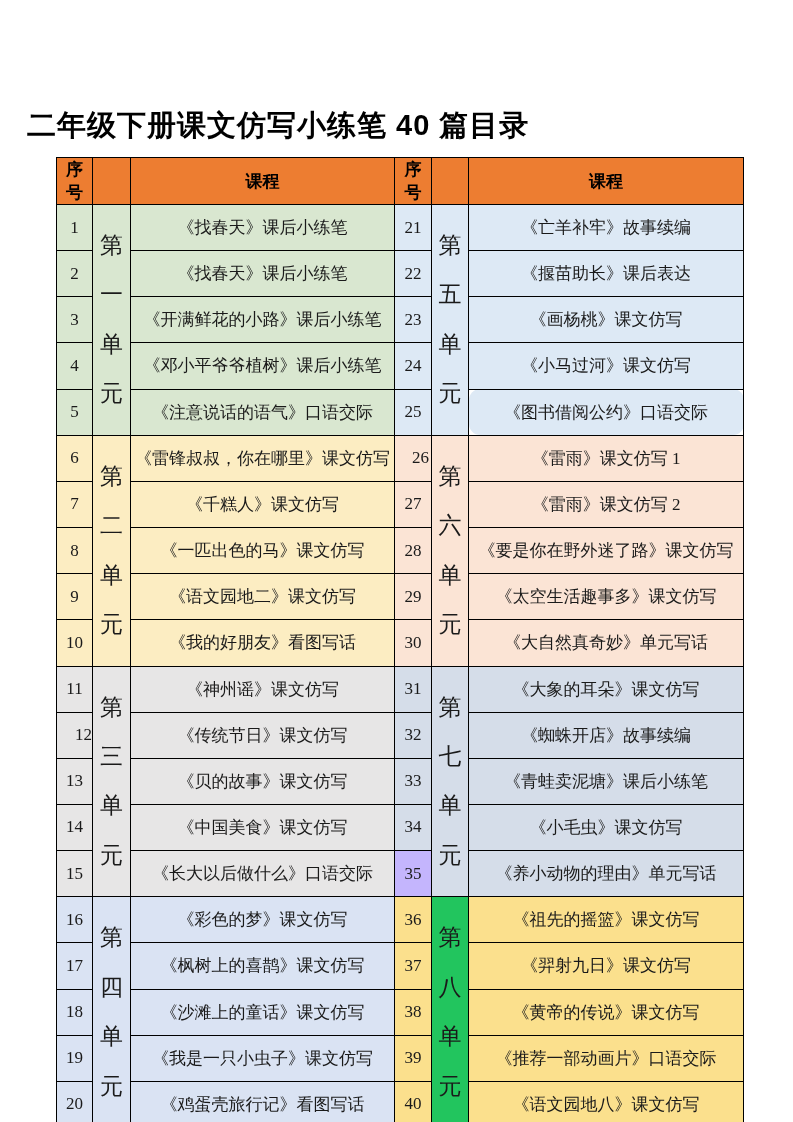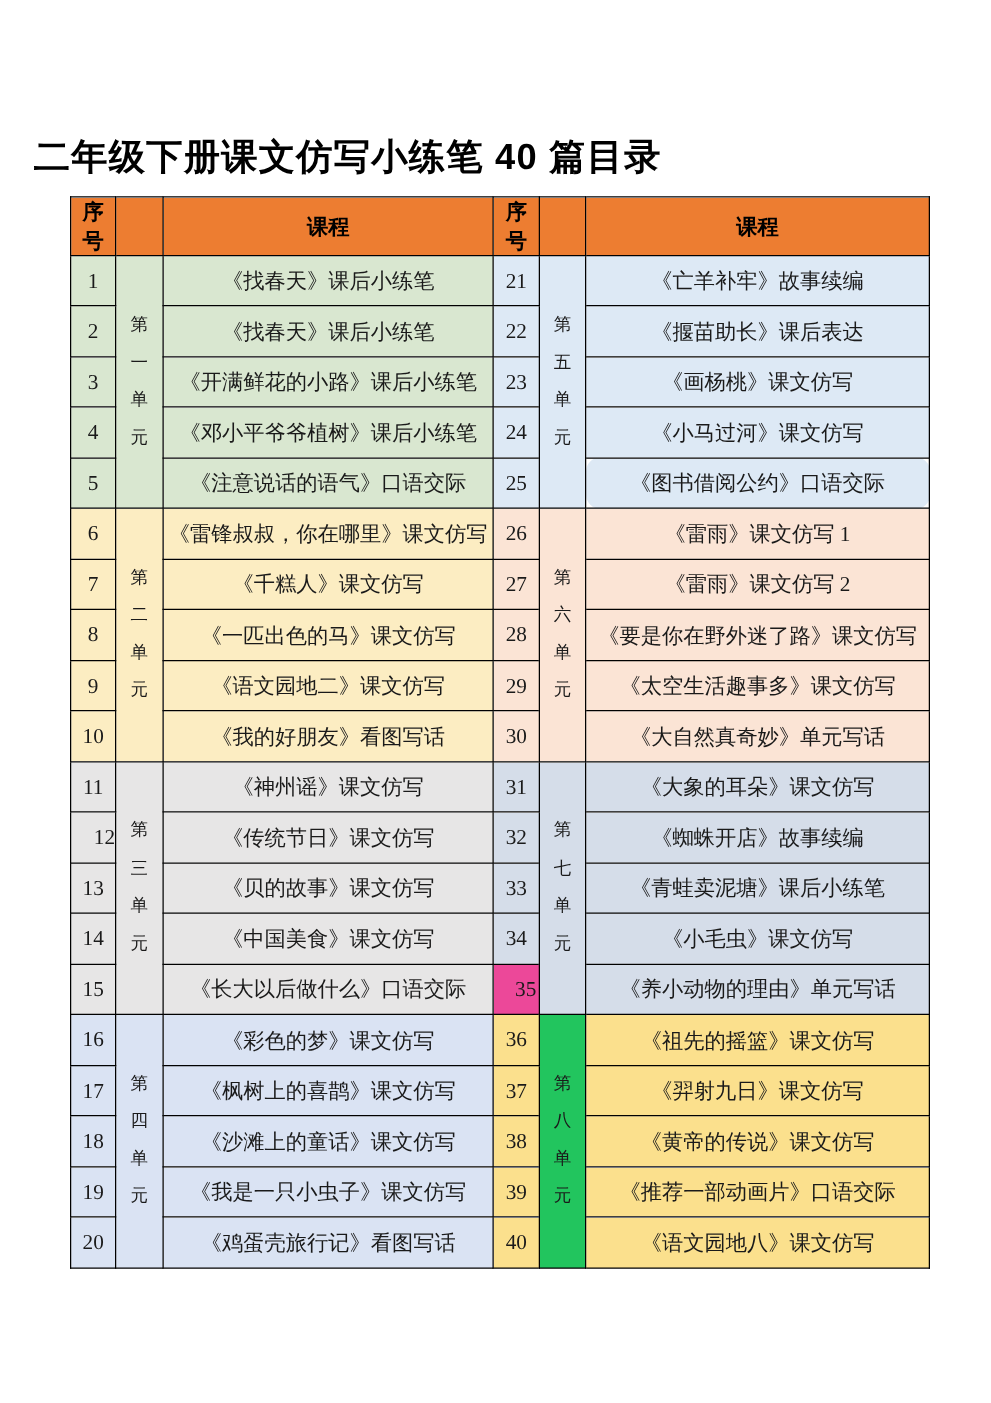--- a/index.html
+++ b/index.html
@@ -47,21 +47,21 @@
   table.toc td{
     font-size:17px;
     color:#1a1a1a;
   }
   td.no-cell{font-size:17px;}
   td.unit-cell .vtext{
     width:1.2em;
     margin:16px auto;
     word-break:break-all;
     line-height:2.15;
-    font-size:14px;
+    font-size:23px;
   }
   col.c-no1{width:36px;}
   col.c-unit1{width:38px;}
   col.c-course1{width:264px;}
   col.c-no2{width:37px;}
   col.c-unit2{width:37px;}
   col.c-course2{width:275px;}
 </style>
 </head>
 <body>
@@ -125,21 +125,21 @@
           <td class="course-cell" style="background: rgb(217, 231, 208);">《注意说话的语气》口语交际</td>
           <td class="no-cell" style="background: rgb(221, 233, 245);">25</td>
           <td class="course-cell" style="background: rgb(221, 233, 245); border-radius: 11px;">《图书借阅公约》口语交际</td>
         </tr>
         <tr>
           <td class="no-cell" style="background: rgb(252, 237, 194);">6</td>
           <td class="unit-cell" rowspan="5" style="background: rgb(252, 237, 194);">
             <div class="vtext">第二单元</div>
           </td>
           <td class="course-cell" style="background: rgb(252, 237, 194);">《雷锋叔叔，你在哪里》课文仿写</td>
-          <td class="no-cell" style="background: rgb(251, 228, 213);">26</td>
+          <td class="no-cell" style="background: rgb(251, 228, 213); text-align: right;">26</td>
           <td class="unit-cell" rowspan="5" style="background: rgb(251, 228, 213);">
             <div class="vtext">第六单元</div>
           </td>
           <td class="course-cell" style="background: rgb(251, 228, 213);">《雷雨》课文仿写 1</td>
         </tr>
         <tr>
           <td class="no-cell" style="background: rgb(252, 237, 194);">7</td>
           <td class="course-cell" style="background: rgb(252, 237, 194);">《千糕人》课文仿写</td>
           <td class="no-cell" style="background: rgb(251, 228, 213);">27</td>
           <td class="course-cell" style="background: rgb(251, 228, 213);">《雷雨》课文仿写 2</td>
@@ -188,21 +188,21 @@
         </tr>
         <tr>
           <td class="no-cell" style="background: rgb(231, 230, 230);">14</td>
           <td class="course-cell" style="background: rgb(231, 230, 230);">《中国美食》课文仿写</td>
           <td class="no-cell" style="background: rgb(213, 221, 233);">34</td>
           <td class="course-cell" style="background: rgb(213, 221, 233);">《小毛虫》课文仿写</td>
         </tr>
         <tr>
           <td class="no-cell" style="background: rgb(231, 230, 230);">15</td>
           <td class="course-cell" style="background: rgb(231, 230, 230);">《长大以后做什么》口语交际</td>
-          <td class="no-cell" style="background: #ec4899; text-align: right;">35</td>
+          <td class="no-cell" style="background: #c4b5fd;">35</td>
           <td class="course-cell" style="background: rgb(213, 221, 233);">《养小动物的理由》单元写话</td>
         </tr>
         <tr>
           <td class="no-cell" style="background: rgb(218, 227, 243);">16</td>
           <td class="unit-cell" rowspan="5" style="background: rgb(218, 227, 243);">
             <div class="vtext">第四单元</div>
           </td>
           <td class="course-cell" style="background: rgb(218, 227, 243);">《彩色的梦》课文仿写</td>
           <td class="no-cell" style="background: rgb(251, 224, 141);">36</td>
           <td class="unit-cell" rowspan="5" style="background: #22c55e;">

